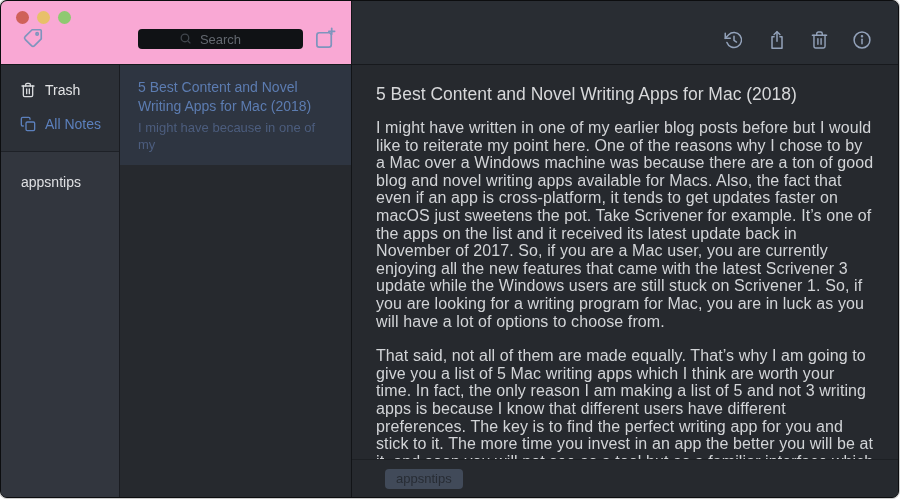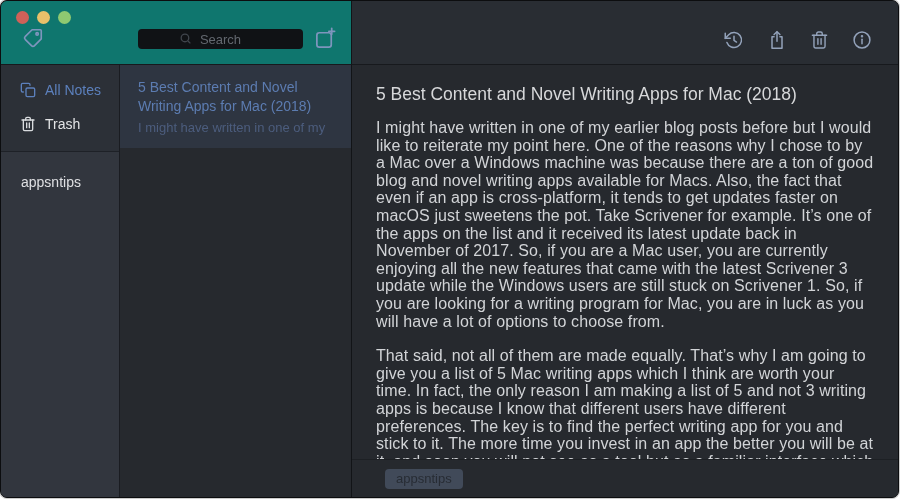--- a/index.html
+++ b/index.html
@@ -7,21 +7,21 @@
   .window{
     position:absolute;top:0;left:0;width:899px;height:498px;
     background:#26292e;border:1px solid #0c0d0f;border-radius:7px;
     overflow:hidden;
     display:grid;grid-template-columns:351px 1fr;grid-template-rows:64px 1fr;
     box-shadow:0 0 0 1px rgba(0,0,0,.2);
   }
   
   .toolbar-left{
     grid-column:1;grid-row:1;position:relative;
-    background:#0f766e;border-bottom:1px solid #17191d;border-right:1px solid #121417;
+    background:#f9a8d4;border-bottom:1px solid #17191d;border-right:1px solid #121417;
   }
   .toolbar-right{
     grid-column:2;grid-row:1;position:relative;
     background:#292d33;border-bottom:1px solid #17191d;
     display:flex;align-items:flex-end;justify-content:flex-end;
     padding:0 26px 14px 0;gap:23px;
   }
   .traffic{position:absolute;top:10px;left:15px;display:flex;gap:8px;}
   .traffic span{width:13px;height:13px;border-radius:50%;display:block;}
   .tl-close{background:#cf6159;}
@@ -137,49 +137,49 @@
         <circle cx="12" cy="12" r="9.5"></circle>
         <line x1="12" y1="11" x2="12" y2="16.5"></line>
         <circle cx="12" cy="7.5" r="0.6" fill="currentColor"></circle>
       </svg>
     </span>
   </div>
 
   <div class="left-group">
 
     <div class="sidebar">
-      <div class="sb-item sb-allnotes">
-        <svg width="16" height="16" viewBox="0 0 24 24" fill="none" stroke="currentColor" stroke-width="2" stroke-linecap="round" stroke-linejoin="round">
-          <rect x="9" y="9" width="13" height="13" rx="2"></rect>
-          <path d="M5 15H4a2 2 0 0 1-2-2V4a2 2 0 0 1 2-2h9a2 2 0 0 1 2 2v1"></path>
-        </svg>
-        <span>All Notes</span>
-      </div>
       <div class="sb-item sb-trash">
         <svg width="16" height="16" viewBox="0 0 24 24" fill="none" stroke="currentColor" stroke-width="2" stroke-linecap="round" stroke-linejoin="round">
           <polyline points="3 6 21 6"></polyline>
           <path d="M19 6v14a2 2 0 0 1-2 2H7a2 2 0 0 1-2-2V6"></path>
           <path d="M8.5 6V4a2 2 0 0 1 2-2h3a2 2 0 0 1 2 2v2"></path>
           <line x1="10" y1="10.5" x2="10" y2="17.5"></line>
           <line x1="14" y1="10.5" x2="14" y2="17.5"></line>
         </svg>
         <span>Trash</span>
+      </div>
+      <div class="sb-item sb-allnotes">
+        <svg width="16" height="16" viewBox="0 0 24 24" fill="none" stroke="currentColor" stroke-width="2" stroke-linecap="round" stroke-linejoin="round">
+          <rect x="9" y="9" width="13" height="13" rx="2"></rect>
+          <path d="M5 15H4a2 2 0 0 1-2-2V4a2 2 0 0 1 2-2h9a2 2 0 0 1 2 2v1"></path>
+        </svg>
+        <span>All Notes</span>
       </div>
       <div class="sb-sep"></div>
       <div class="tag-section">
         <div class="tag-row">
           <span>appsntips</span>
         </div>
       </div>
     </div>
 
     <div class="note-list">
       <div class="note-item">
         <div class="note-title">5 Best Content and Novel Writing Apps for Mac (2018)</div>
-        <div class="note-preview">I might have written in one of my</div>
+        <div class="note-preview">I might have because in one of my</div>
       </div>
     </div>
 
   </div>
 
   <div class="editor">
     <div class="editor-scroll">
       <h1 class="editor-title">5 Best Content and Novel Writing Apps for Mac (2018)</h1>
       <div class="editor-body">
         <p>I might have written in one of my earlier blog posts before but I would like to reiterate my point here. One of the reasons why I chose to by a Mac over a Windows machine was because there are a ton of good blog and novel writing apps available for Macs. Also, the fact that even if an app is cross-platform, it tends to get updates faster on macOS just sweetens the pot. Take Scrivener for example. It’s one of the apps on the list and it received its latest update back in November of 2017. So, if you are a Mac user, you are currently enjoying all the new features that came with the latest Scrivener 3 update while the Windows users are still stuck on Scrivener 1. So, if you are looking for a writing program for Mac, you are in luck as you will have a lot of options to choose from.</p>

